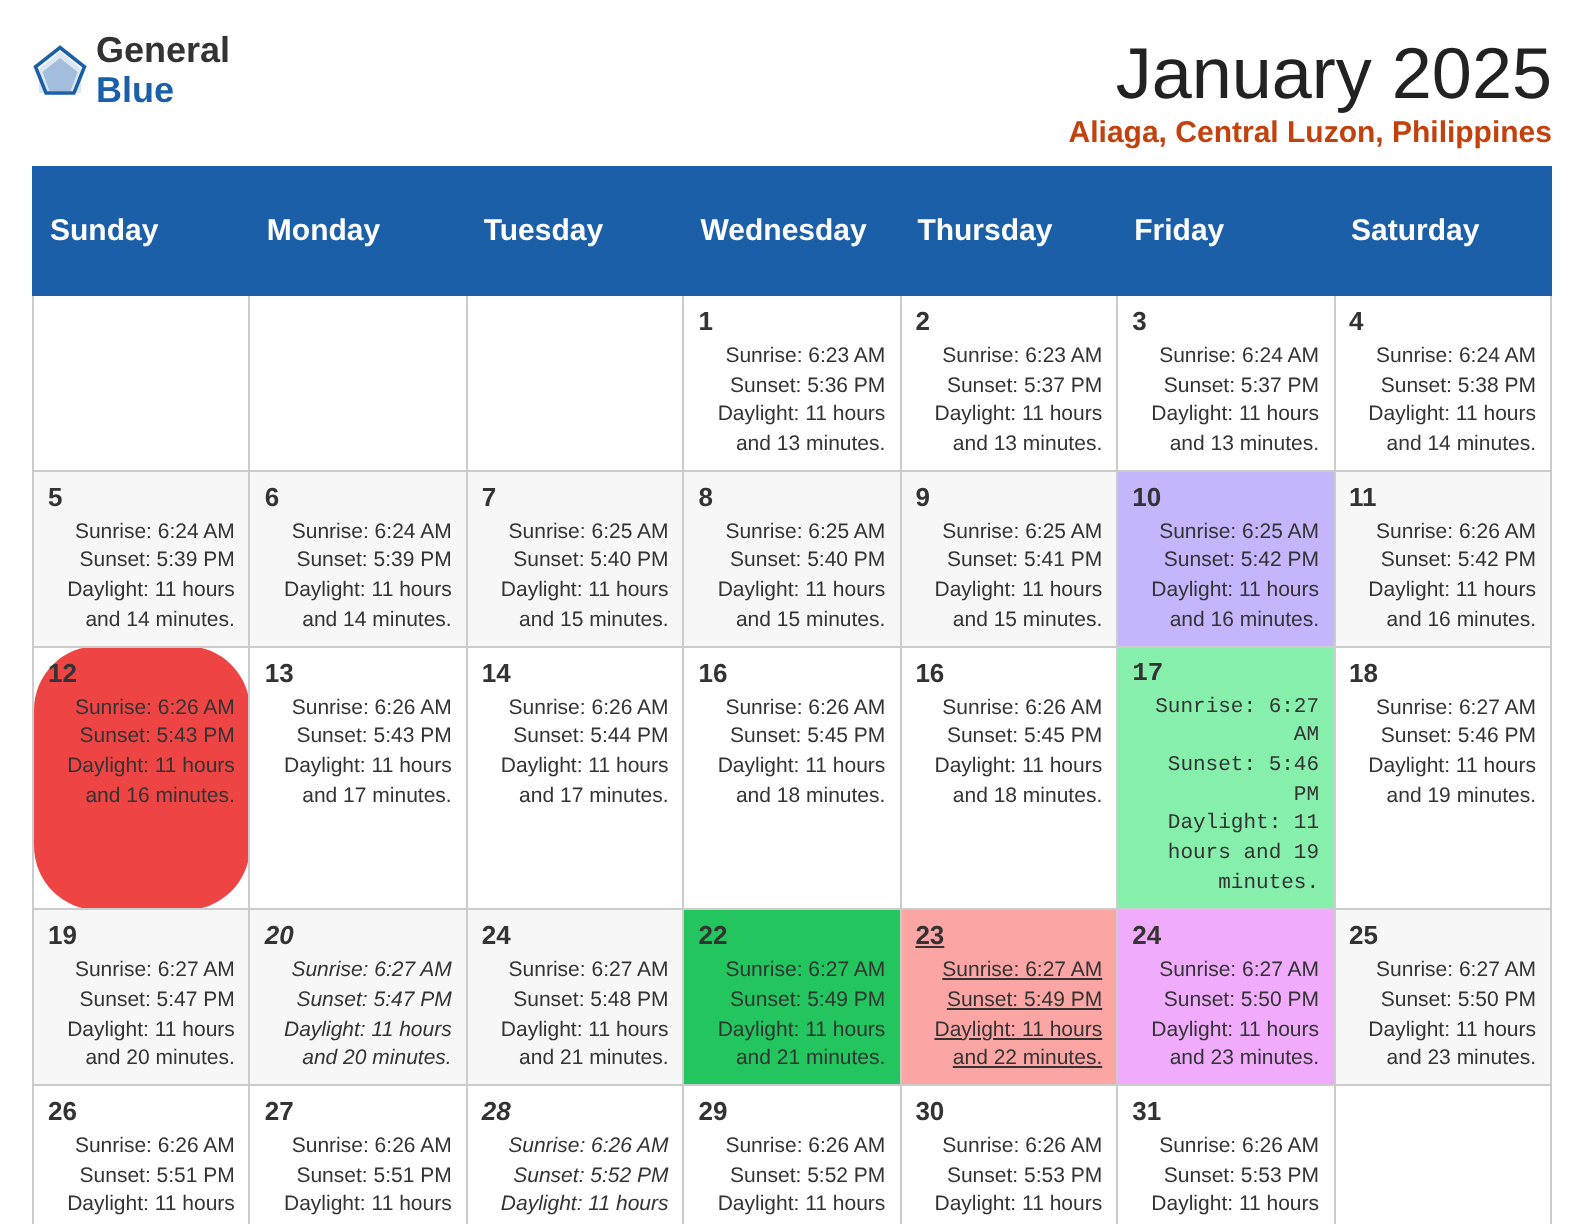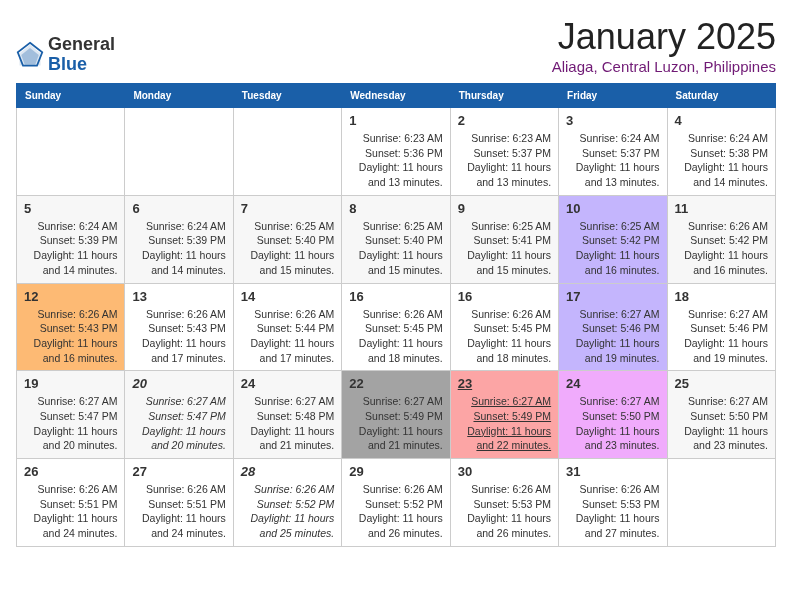--- a/index.html
+++ b/index.html
@@ -5,21 +5,21 @@
     * { box-sizing: border-box; margin: 0; padding: 0; }
     body {
       font-family: Arial, sans-serif;
       background: #fff;
       width: 792px;
       min-height: 612px;
       padding: 16px;
     }
     .header {
       display: flex;
-      align-items: flex-end;
+      align-items: flex-start;
       justify-content: space-between;
       margin-bottom: 8px;
     }
     .logo {
       display: flex;
       align-items: center;
       gap: 4px;
     }
     .logo-text {
       font-size: 18px;
@@ -35,33 +35,34 @@
     .title-area {
       text-align: right;
     }
     .month-title {
       font-size: 36px;
       font-weight: normal;
       color: #222;
     }
     .location-title {
       font-size: 15px;
-      color: #701a75;
+      color: #c2410c;
+      font-weight: bold;
     }
     .calendar {
       width: 100%;
       border-collapse: collapse;
       border: 1px solid #ccc;
     }
     .calendar th {
       background-color: #1a5fa8;
       color: #fff;
       text-align: left;
-      padding: 6px 8px;
-      font-size: 10px;
+      padding: 23px 8px;
+      font-size: 15px;
       font-weight: bold;
       border: 1px solid #1a5fa8;
     }
     .calendar td {
       vertical-align: top;
       padding: 5px 7px;
       border: 1px solid #ccc;
       font-size: 11px;
       color: #333;
       min-height: 80px;
@@ -194,21 +195,21 @@
 Daylight: 11 hours and 16 minutes.</div>
         </td>
         <td style="background-color: rgb(247, 247, 247);">
           <span class="day-num">11</span>
           <div class="day-info" style="white-space: pre-line;">Sunrise: 6:26 AM
 Sunset: 5:42 PM
 Daylight: 11 hours and 16 minutes.</div>
         </td>
       </tr>
       <tr>
-        <td style="background-color: #fdba74;">
+        <td style="background-color: #ef4444; border-radius: 32px;">
           <span class="day-num">12</span>
           <div class="day-info" style="white-space: pre-line;">Sunrise: 6:26 AM
 Sunset: 5:43 PM
 Daylight: 11 hours and 16 minutes.</div>
         </td>
         <td style="background-color: rgb(255, 255, 255);">
           <span class="day-num">13</span>
           <div class="day-info" style="white-space: pre-line;">Sunrise: 6:26 AM
 Sunset: 5:43 PM
 Daylight: 11 hours and 17 minutes.</div>
@@ -224,21 +225,21 @@
           <div class="day-info" style="white-space: pre-line;">Sunrise: 6:26 AM
 Sunset: 5:45 PM
 Daylight: 11 hours and 18 minutes.</div>
         </td>
         <td style="background-color: rgb(255, 255, 255);">
           <span class="day-num">16</span>
           <div class="day-info" style="white-space: pre-line;">Sunrise: 6:26 AM
 Sunset: 5:45 PM
 Daylight: 11 hours and 18 minutes.</div>
         </td>
-        <td style="background-color: #c4b5fd;">
+        <td style="background-color: #86efac; font-family: Liberation Mono, monospace;">
           <span class="day-num">17</span>
           <div class="day-info" style="white-space: pre-line;">Sunrise: 6:27 AM
 Sunset: 5:46 PM
 Daylight: 11 hours and 19 minutes.</div>
         </td>
         <td style="background-color: rgb(255, 255, 255);">
           <span class="day-num">18</span>
           <div class="day-info" style="white-space: pre-line;">Sunrise: 6:27 AM
 Sunset: 5:46 PM
 Daylight: 11 hours and 19 minutes.</div>
@@ -256,21 +257,21 @@
           <div class="day-info" style="white-space: pre-line;">Sunrise: 6:27 AM
 Sunset: 5:47 PM
 Daylight: 11 hours and 20 minutes.</div>
         </td>
         <td style="background-color: rgb(247, 247, 247);">
           <span class="day-num">24</span>
           <div class="day-info" style="white-space: pre-line;">Sunrise: 6:27 AM
 Sunset: 5:48 PM
 Daylight: 11 hours and 21 minutes.</div>
         </td>
-        <td style="background-color: #a3a3a3;">
+        <td style="background-color: #22c55e;">
           <span class="day-num">22</span>
           <div class="day-info" style="white-space: pre-line;">Sunrise: 6:27 AM
 Sunset: 5:49 PM
 Daylight: 11 hours and 21 minutes.</div>
         </td>
         <td style="background-color: #fca5a5; text-decoration: underline;">
           <span class="day-num">23</span>
           <div class="day-info" style="white-space: pre-line;">Sunrise: 6:27 AM
 Sunset: 5:49 PM
 Daylight: 11 hours and 22 minutes.</div>

